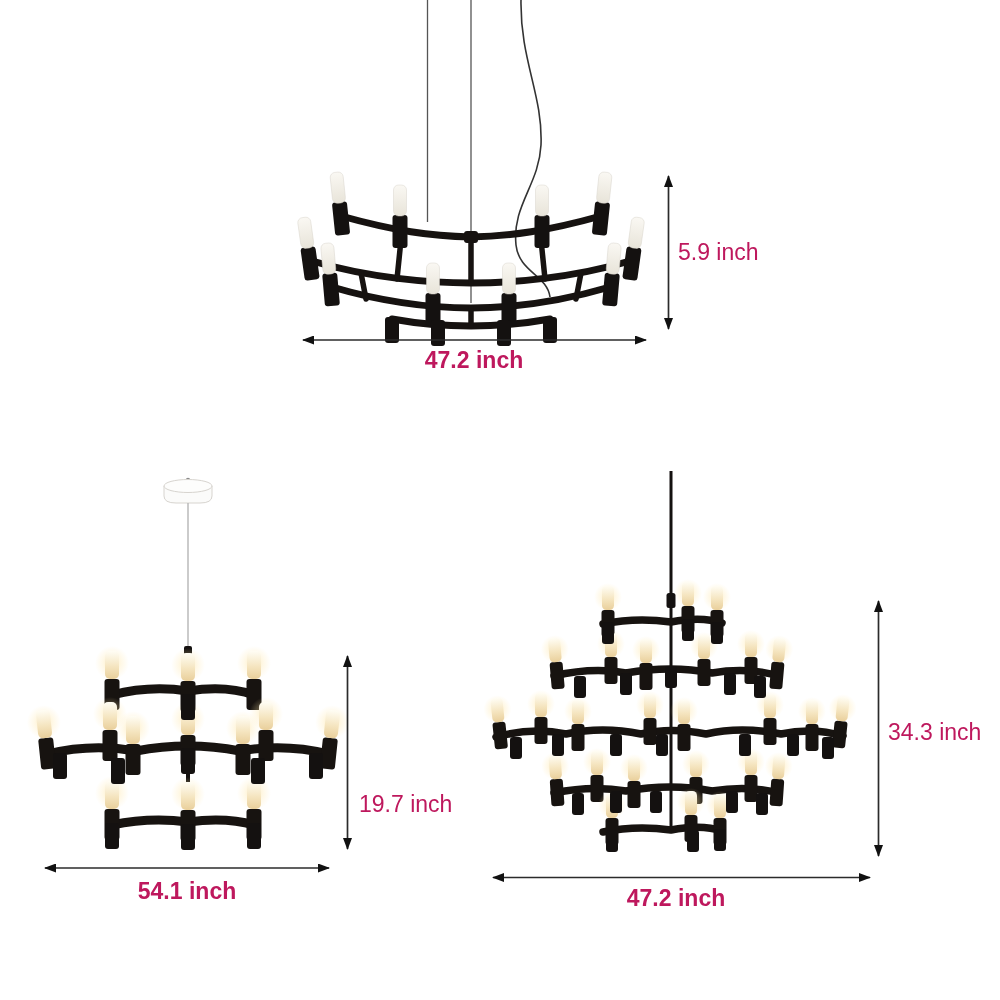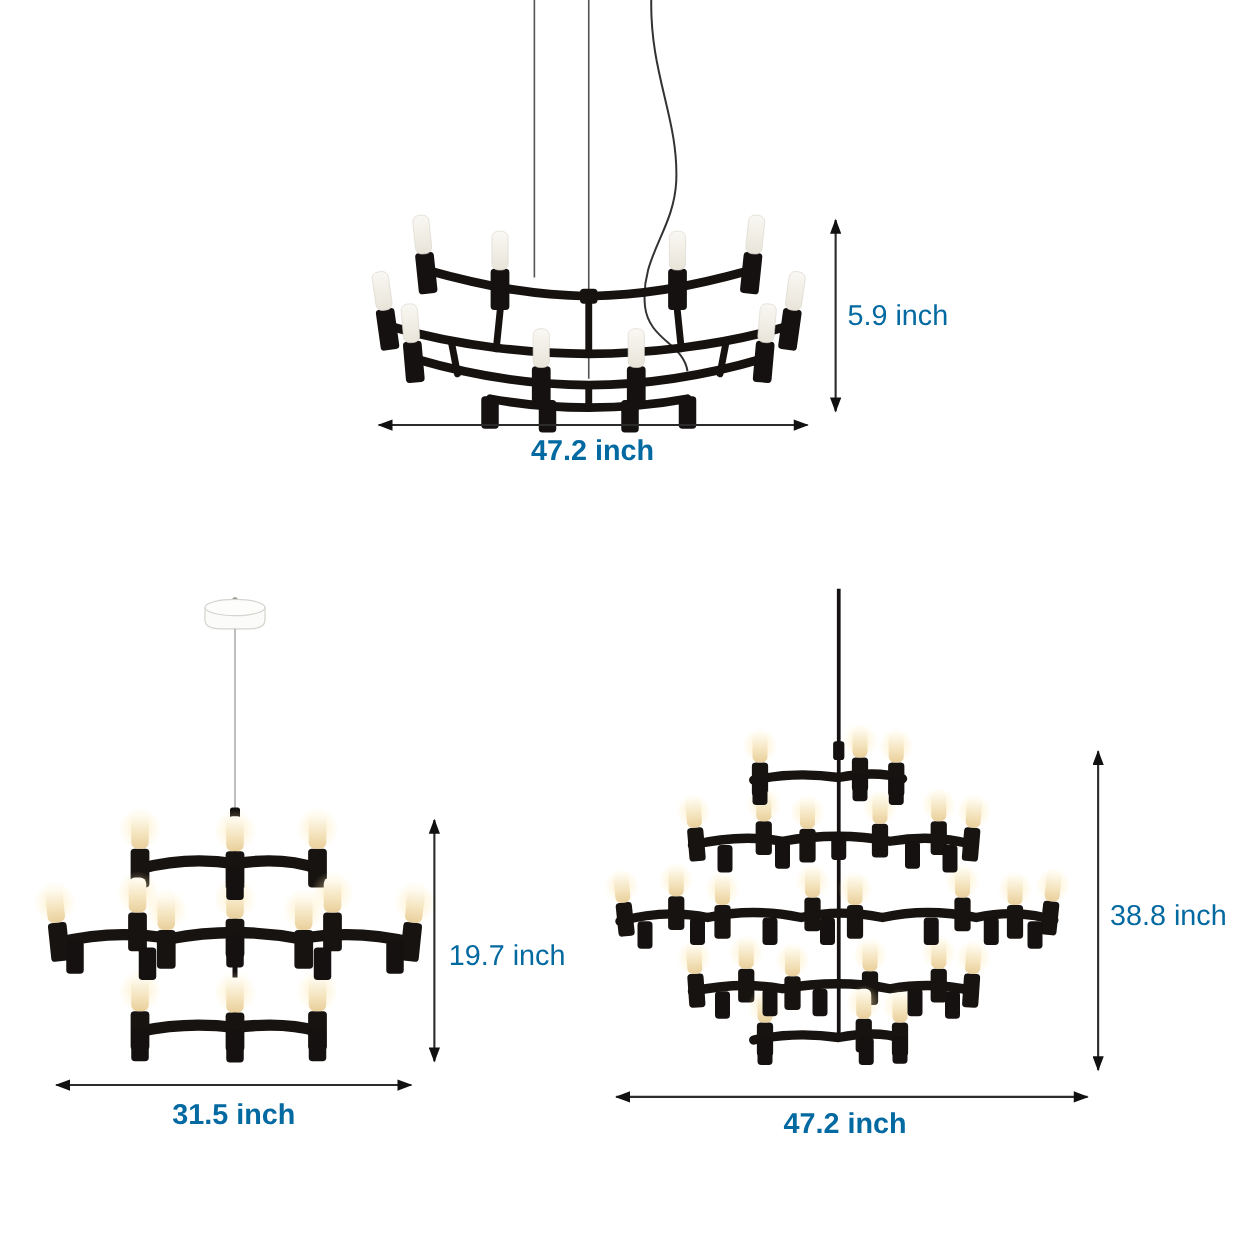--- a/index.html
+++ b/index.html
@@ -2,21 +2,21 @@
 <html><head>
 <meta charset="utf-8">
 <style>
   html,body{margin:0;padding:0;background:#ffffff;}
   .stage{
     position:relative;width:1000px;height:1000px;background:#ffffff;overflow:hidden;
     font-family:"Liberation Sans", sans-serif;
   }
   .stage svg{position:absolute;left:0;top:0;}
   .lbl{
-    position:absolute;color:#0369a1;font-size:23px;line-height:1.1;white-space:nowrap;
+    position:absolute;color:#be185d;font-size:23px;line-height:1.1;white-space:nowrap;
     font-family:"Liberation Sans", sans-serif;
   }
   .lbl.center{transform:translateX(-50%);font-weight:bold;}
 </style>
 </head>
 <body>
 
 <div class="stage">
 
 <svg width="1000" height="1000" viewBox="0 0 1000 1000">
@@ -222,19 +222,19 @@
   </g>
   <g stroke="#2b2b2b" stroke-width="1.7">
     <line x1="878.5" y1="601" x2="878.5" y2="856" marker-start="url(#ah)" marker-end="url(#ah)"></line>
     <line x1="493" y1="877.5" x2="870" y2="877.5" marker-start="url(#ah)" marker-end="url(#ah)"></line>
   </g>
 </svg>
 
   <div class="lbl" style="left:678px;top:240px;">5.9 inch</div>
   <div class="lbl center" style="left:474px;top:348px;">47.2 inch</div>
 
-  <div class="lbl" style="left:359px;top:752px;">19.7 inch</div>
-  <div class="lbl center" style="left:187px;top:879px;">31.5 inch</div>
-
-  <div class="lbl" style="left:888px;top:720px;">38.8 inch</div>
+  <div class="lbl" style="left:359px;top:792px;">19.7 inch</div>
+  <div class="lbl center" style="left:187px;top:879px;">54.1 inch</div>
+
+  <div class="lbl" style="left:888px;top:720px;">34.3 inch</div>
   <div class="lbl center" style="left:676px;top:886px;">47.2 inch</div>
 
 </div>
 
 </body></html>

